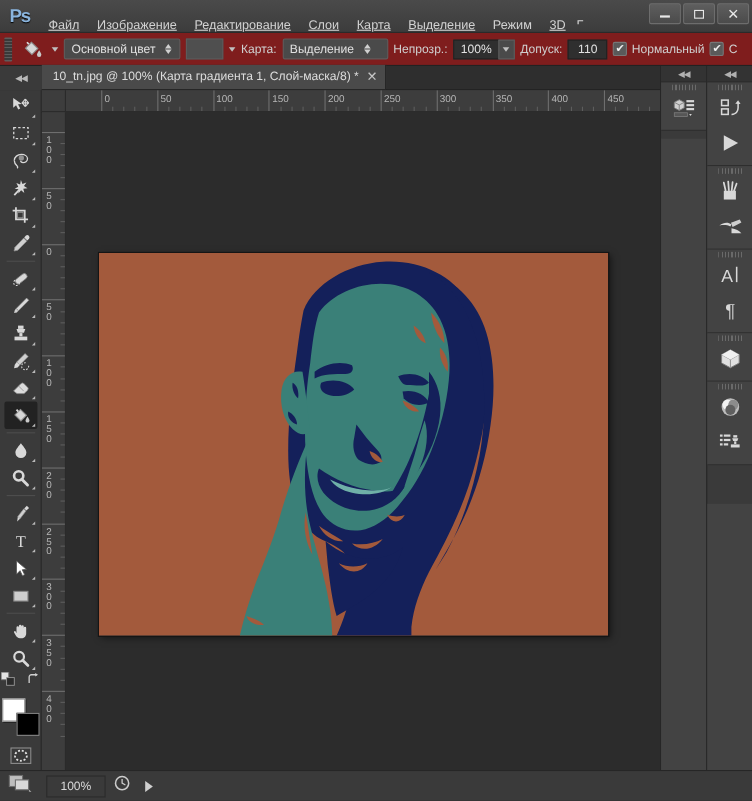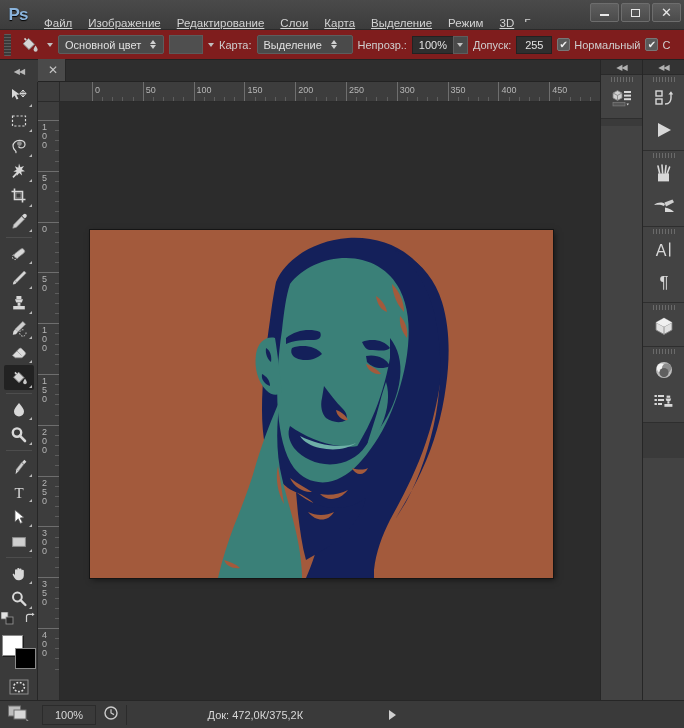--- a/index.html
+++ b/index.html
@@ -319,37 +319,38 @@
         </span>
     </div>
     <div class="opt-label">Непрозр.:</div>
     <div style="display:flex;align-items:center">
       <div class="numfield wide">100%</div>
       <div class="numbtn">
           <span class="caret-dn"></span>
         </div>
     </div>
     <div class="opt-label">Допуск:</div>
-    <div class="numfield">255</div>
+    <div class="numfield">110</div>
     <div class="chk-wrap">
       <span class="chk">✔</span>
       <span class="opt-label">Нормальный</span>
     </div>
     <div class="chk-wrap">
       <span class="chk">✔</span>
       <span class="opt-label">С</span>
     </div>
   </div>
 
   <div class="tool-collapse">
     <span>◀◀</span>
   </div>
 
   <div class="tabstrip">
     <div class="doctab">
+      <span>10_tn.jpg @ 100% (Карта градиента 1, Слой-маска/8) *</span>
       <span class="tab-close">✕</span>
     </div>
   </div>
 
   <div class="toolbox">
 
     <div class="tool">
       <svg width="18" height="18" viewBox="0 0 18 18">
         <path d="M2 2 L2 11 L4.6 8.6 L6.6 12.6 L8.4 11.7 L6.4 7.8 L9.8 7.5 Z" fill="#d8d8d8"></path>
         <path d="M13 3 v7 M9.8 6.5 h6.4 M13 3 l-1.6 1.8 M13 3 l1.6 1.8 M13 10 l-1.6-1.8 M13 10 l1.6-1.8 M9.8 6.5 l1.8-1.5 M9.8 6.5 l1.8 1.5 M16.2 6.5 l-1.8-1.5 M16.2 6.5 l-1.8 1.5" stroke="#d8d8d8" stroke-width="1" fill="none"></path>
@@ -967,20 +968,19 @@
     </div>
     <div class="sb-zoom">100%</div>
     <div class="sb-clock">
       <span>
         <svg width="16" height="16" viewBox="0 0 16 16">
           <circle cx="8" cy="8" r="6" fill="none" stroke="#cbcbcb" stroke-width="1.4"></circle>
           <path d="M8 4.2 V8 L11 9.6" fill="none" stroke="#cbcbcb" stroke-width="1.2"></path>
         </svg>
       </span>
     </div>
-    <div class="sb-doc">Док: 472,0К/375,2К</div>
     <div class="sb-arrow">
       <i></i>
     </div>
     <div class="sb-rest"></div>
   </div>
 
 </div>
 
 </body></html>

